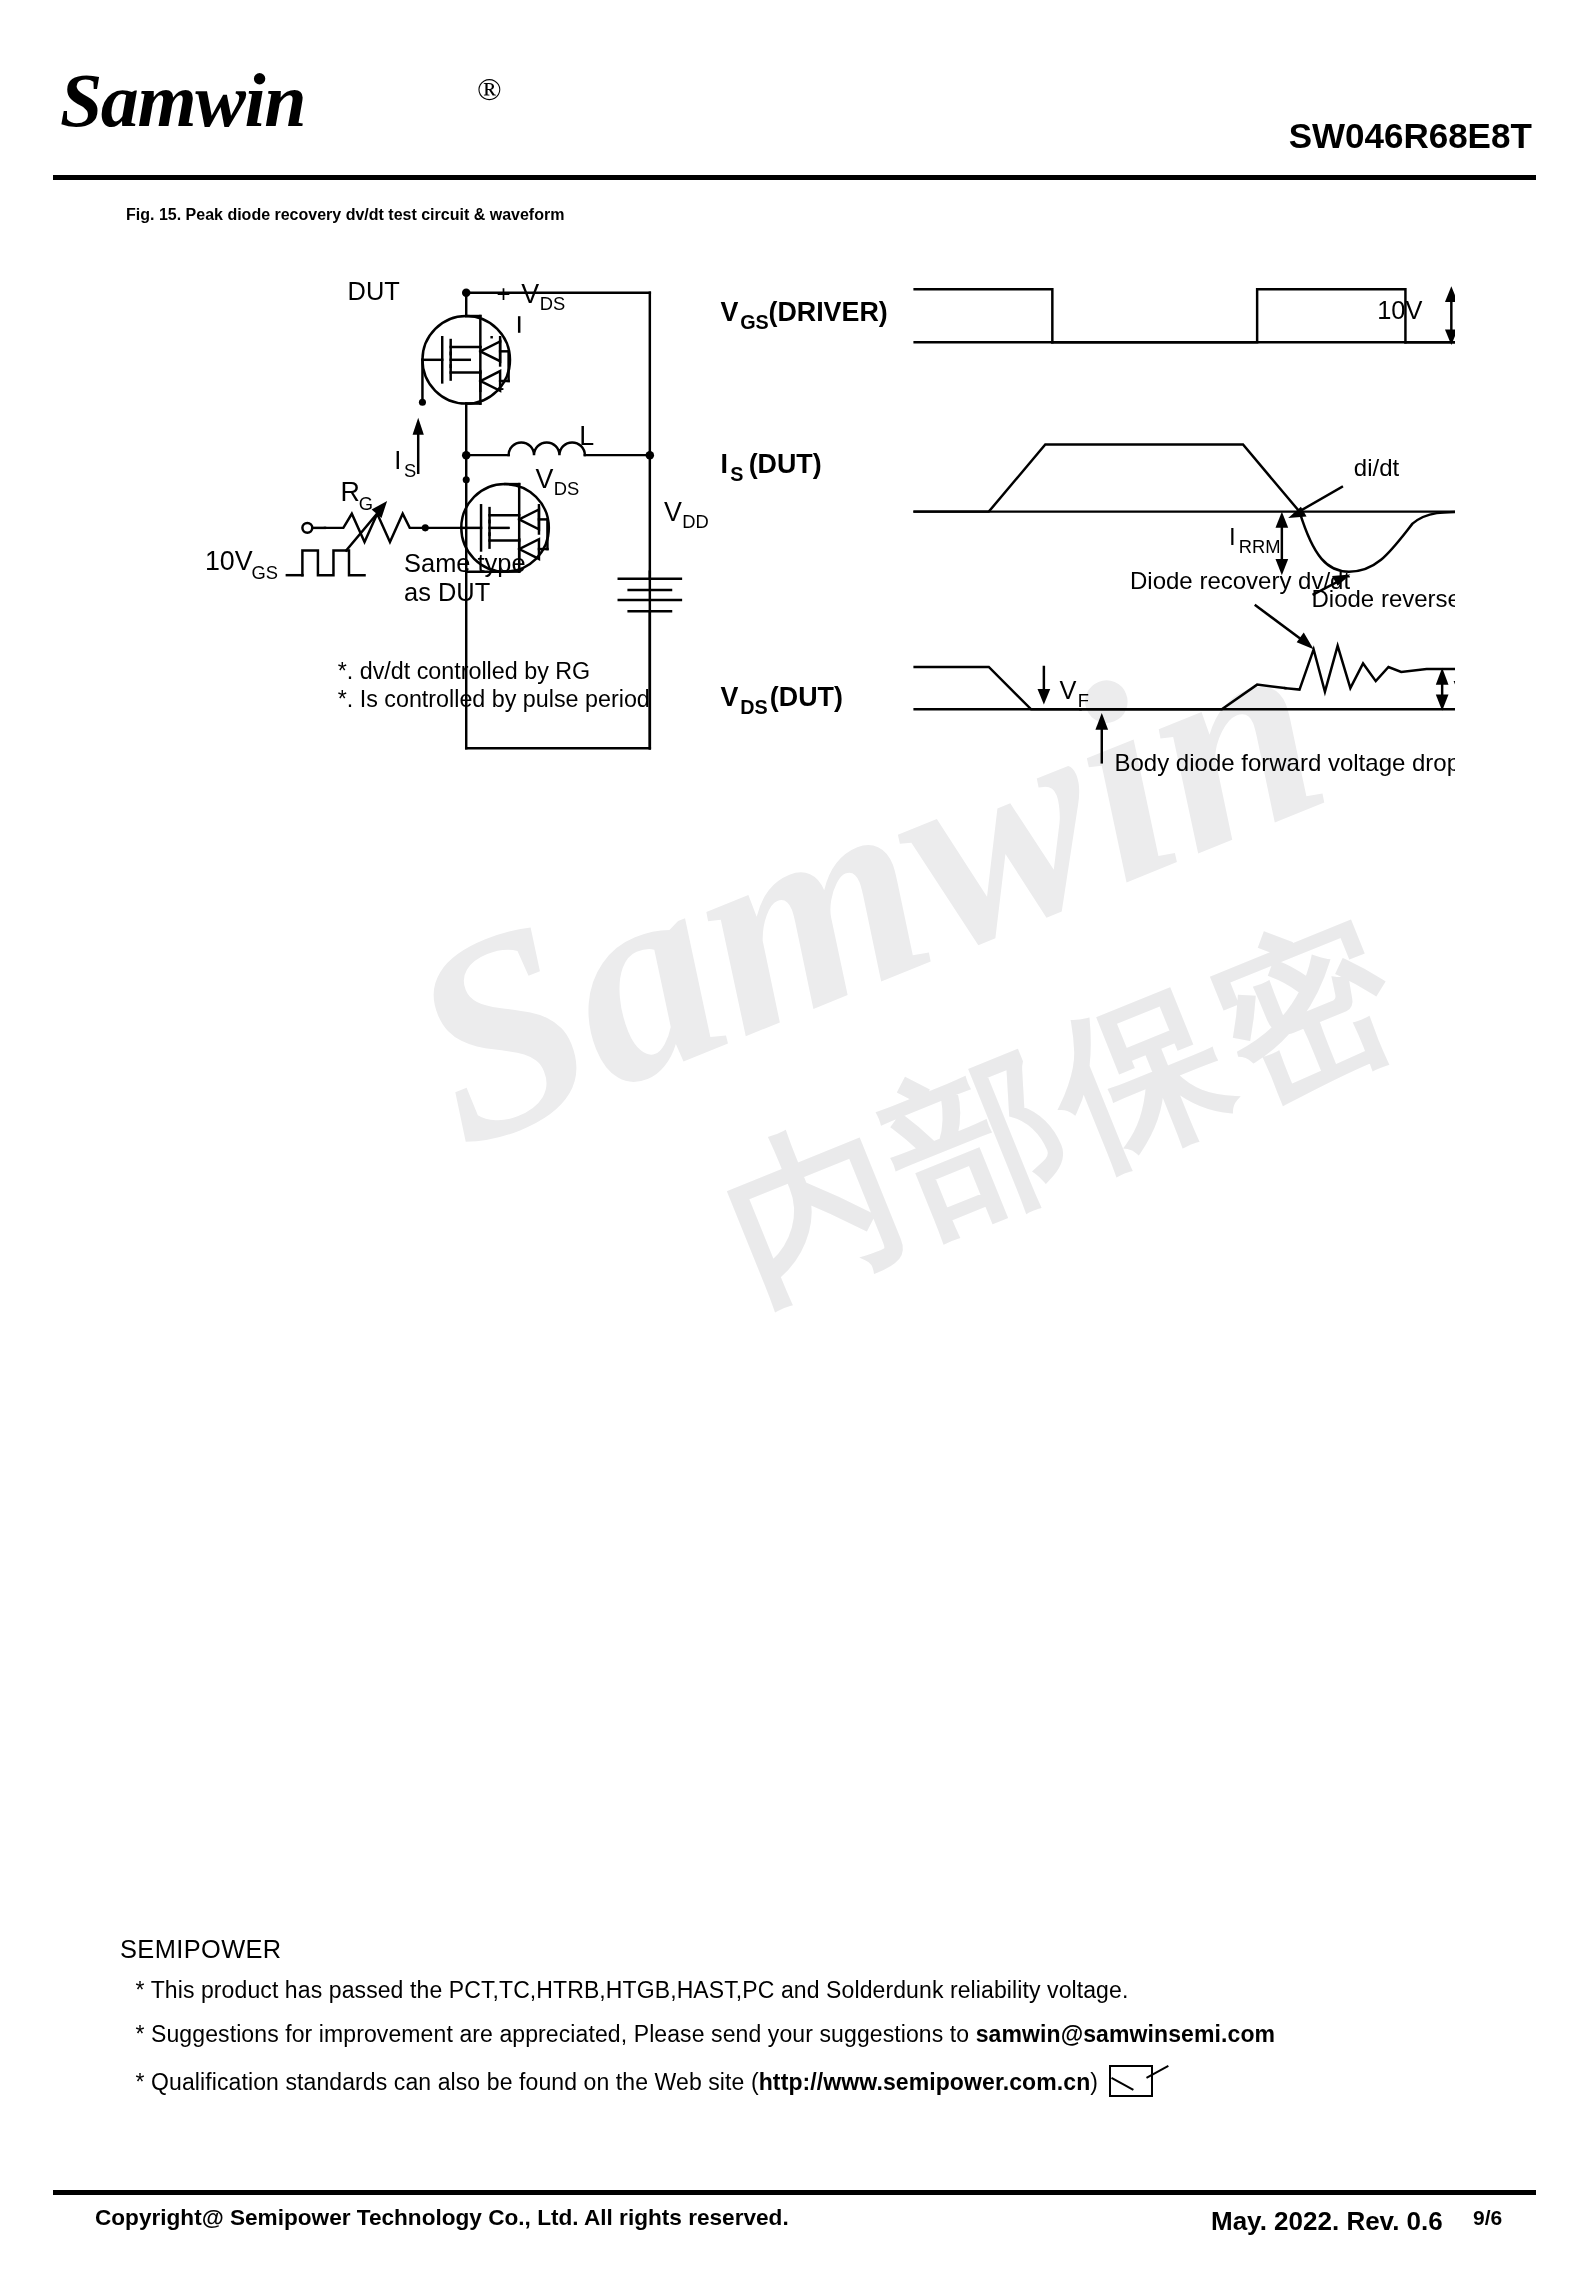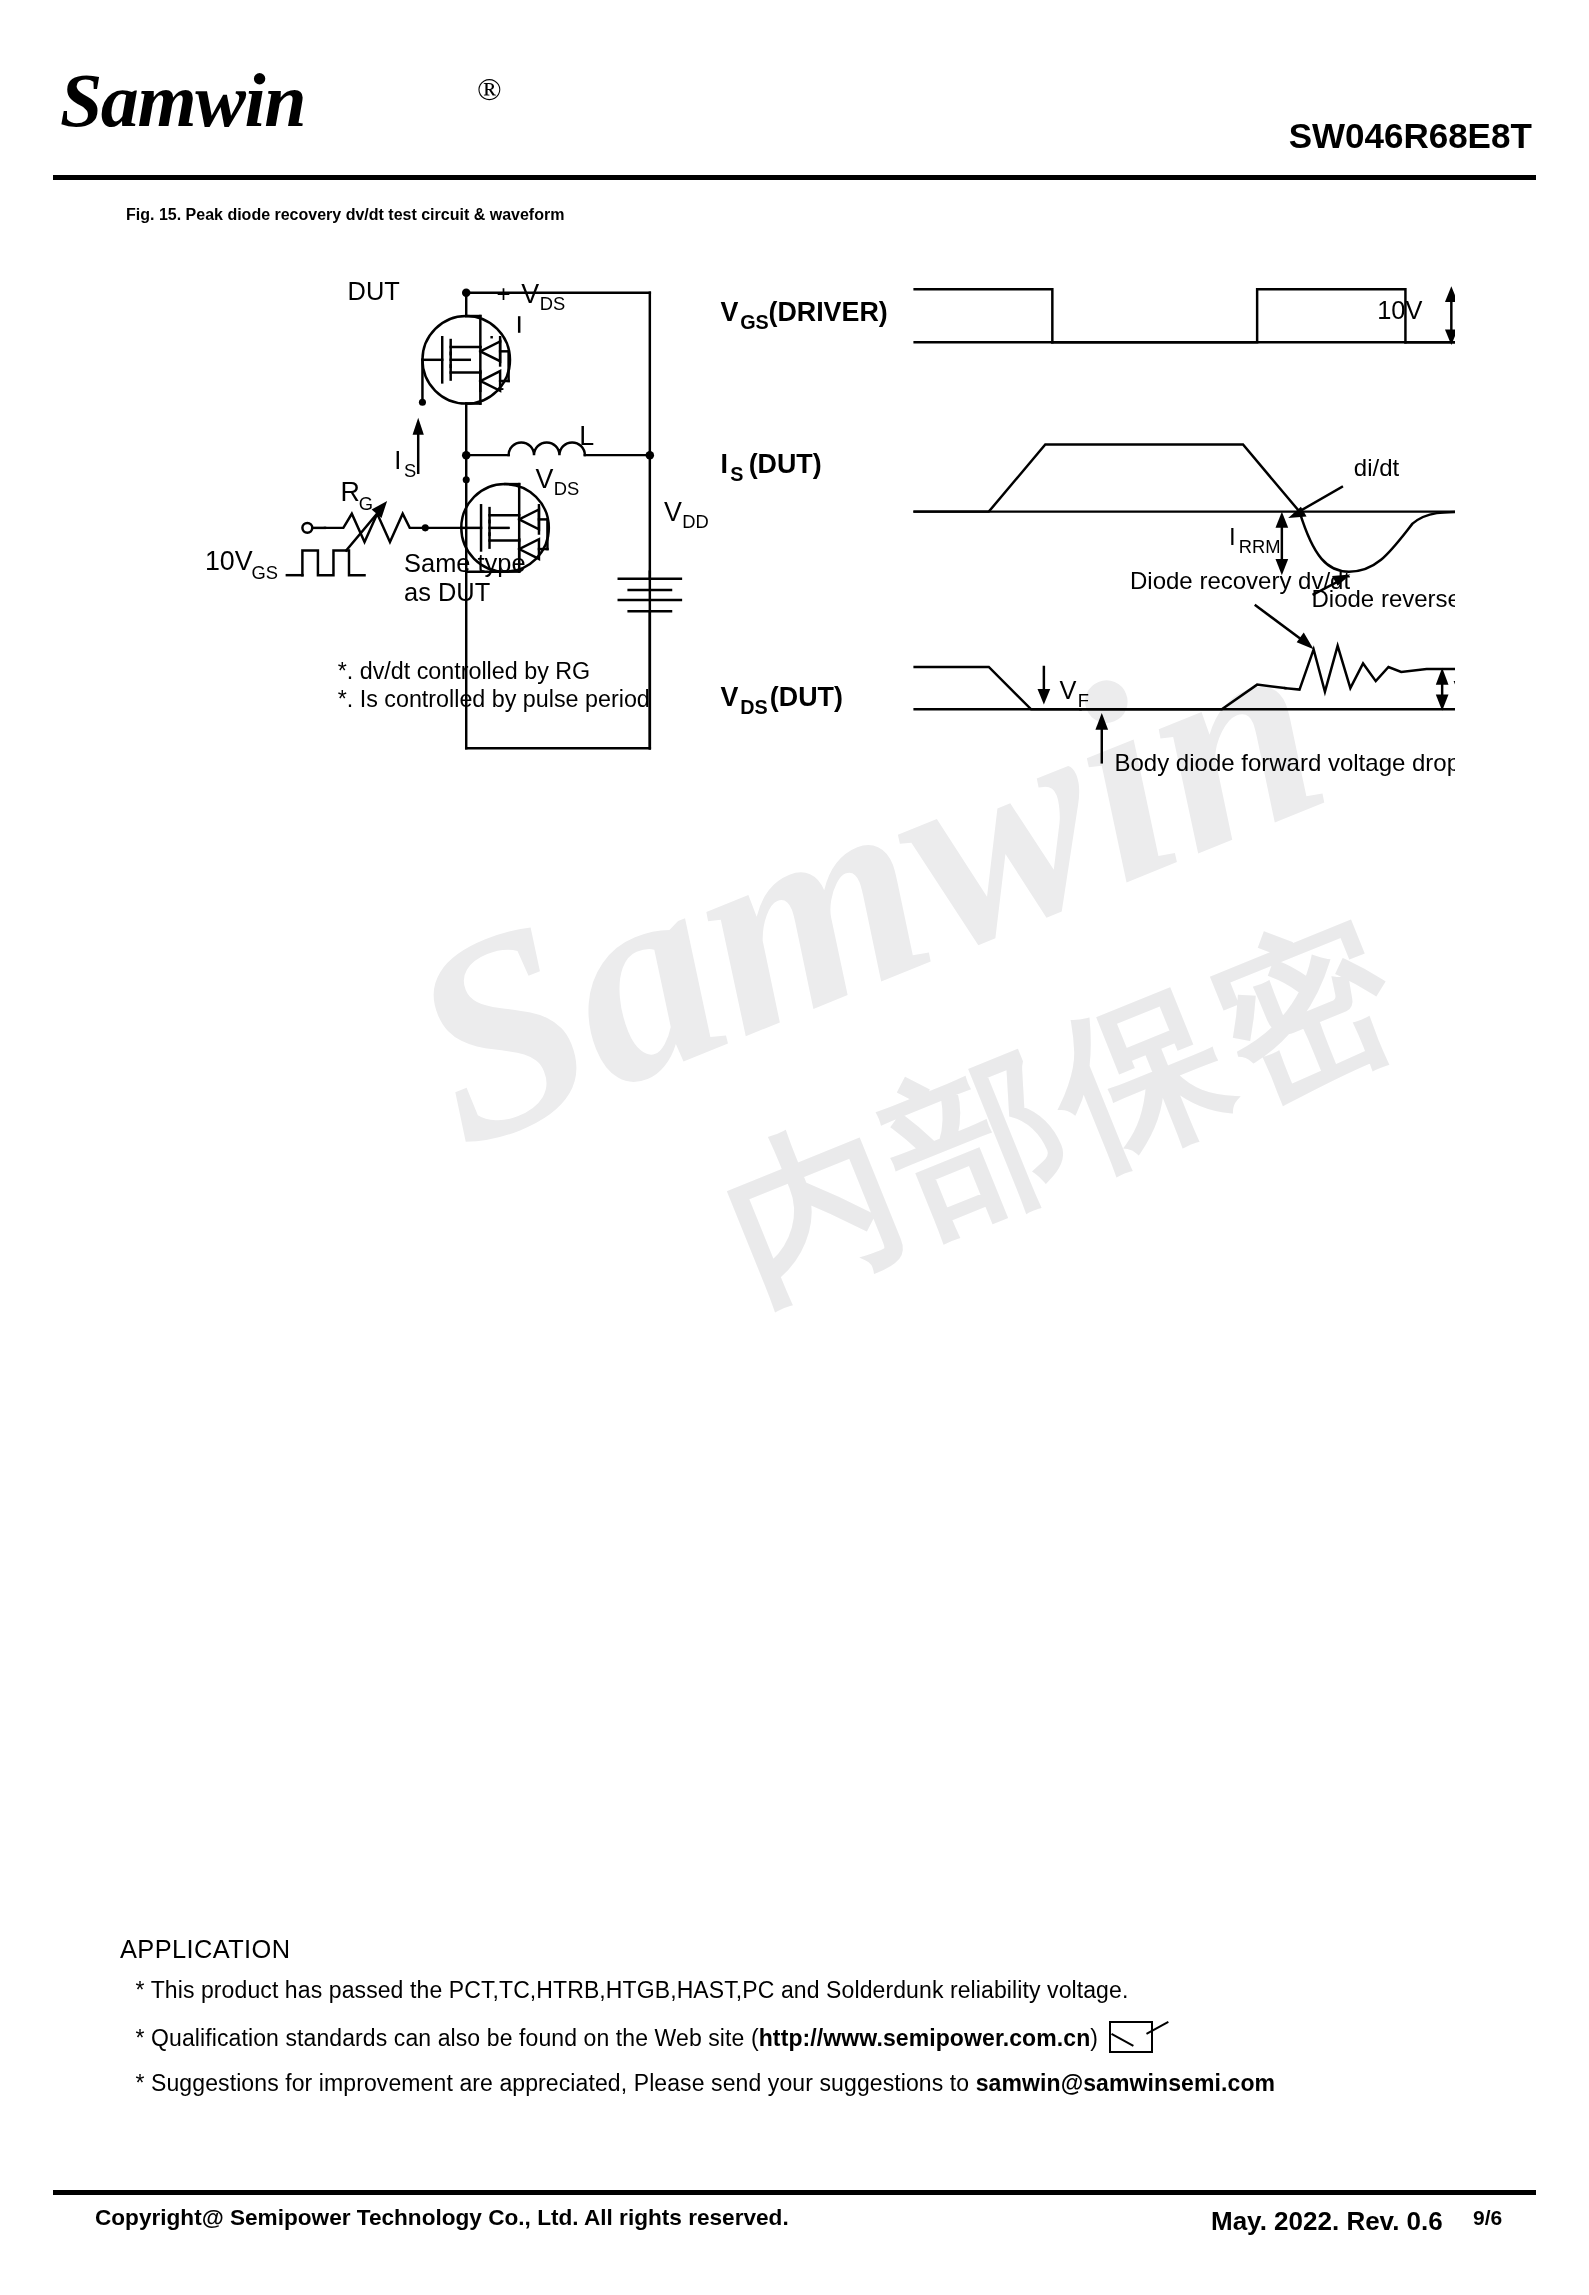--- a/index.html
+++ b/index.html
@@ -414,27 +414,27 @@
 
         <text x="1898" y="610" font-size="36">V</text>
         <text x="1924" y="621" font-size="26">DD</text>
 
         <text x="1418" y="712" font-size="34">Body diode forward voltage drop</text>
       </g>
     </svg>
   </div>
 
   <div class="disclaimer">
-    <div class="disclaimer-title">APPLICATION</div>
+    <div class="disclaimer-title">SEMIPOWER</div>
     <div class="disclaimer-line">* This product has passed the PCT,TC,HTRB,HTGB,HAST,PC and Solderdunk reliability voltage.</div>
     <div class="disclaimer-line">
-      <span>* Qualification standards can also be found on the Web site (</span><b>http://www.semipower.com.cn</b><span>)</span><span class="mail-icon"></span>
+      <span>* Suggestions for improvement are appreciated, Please send your suggestions to </span><b>samwin@samwinsemi.com</b>
     </div>
     <div class="disclaimer-line">
-      <span>* Suggestions for improvement are appreciated, Please send your suggestions to </span><b>samwin@samwinsemi.com</b>
+      <span>* Qualification standards can also be found on the Web site (</span><b>http://www.semipower.com.cn</b><span>)</span><span class="mail-icon"></span>
     </div>
   </div>
 
   <div class="footer-rule"></div>
   <div class="footer">
     <div class="footer-copy">Copyright@ Semipower Technology Co., Ltd. All rights reserved.</div>
     <div class="footer-rev">May. 2022. Rev. 0.6</div>
     <div class="footer-page">9/6</div>
   </div>
 

